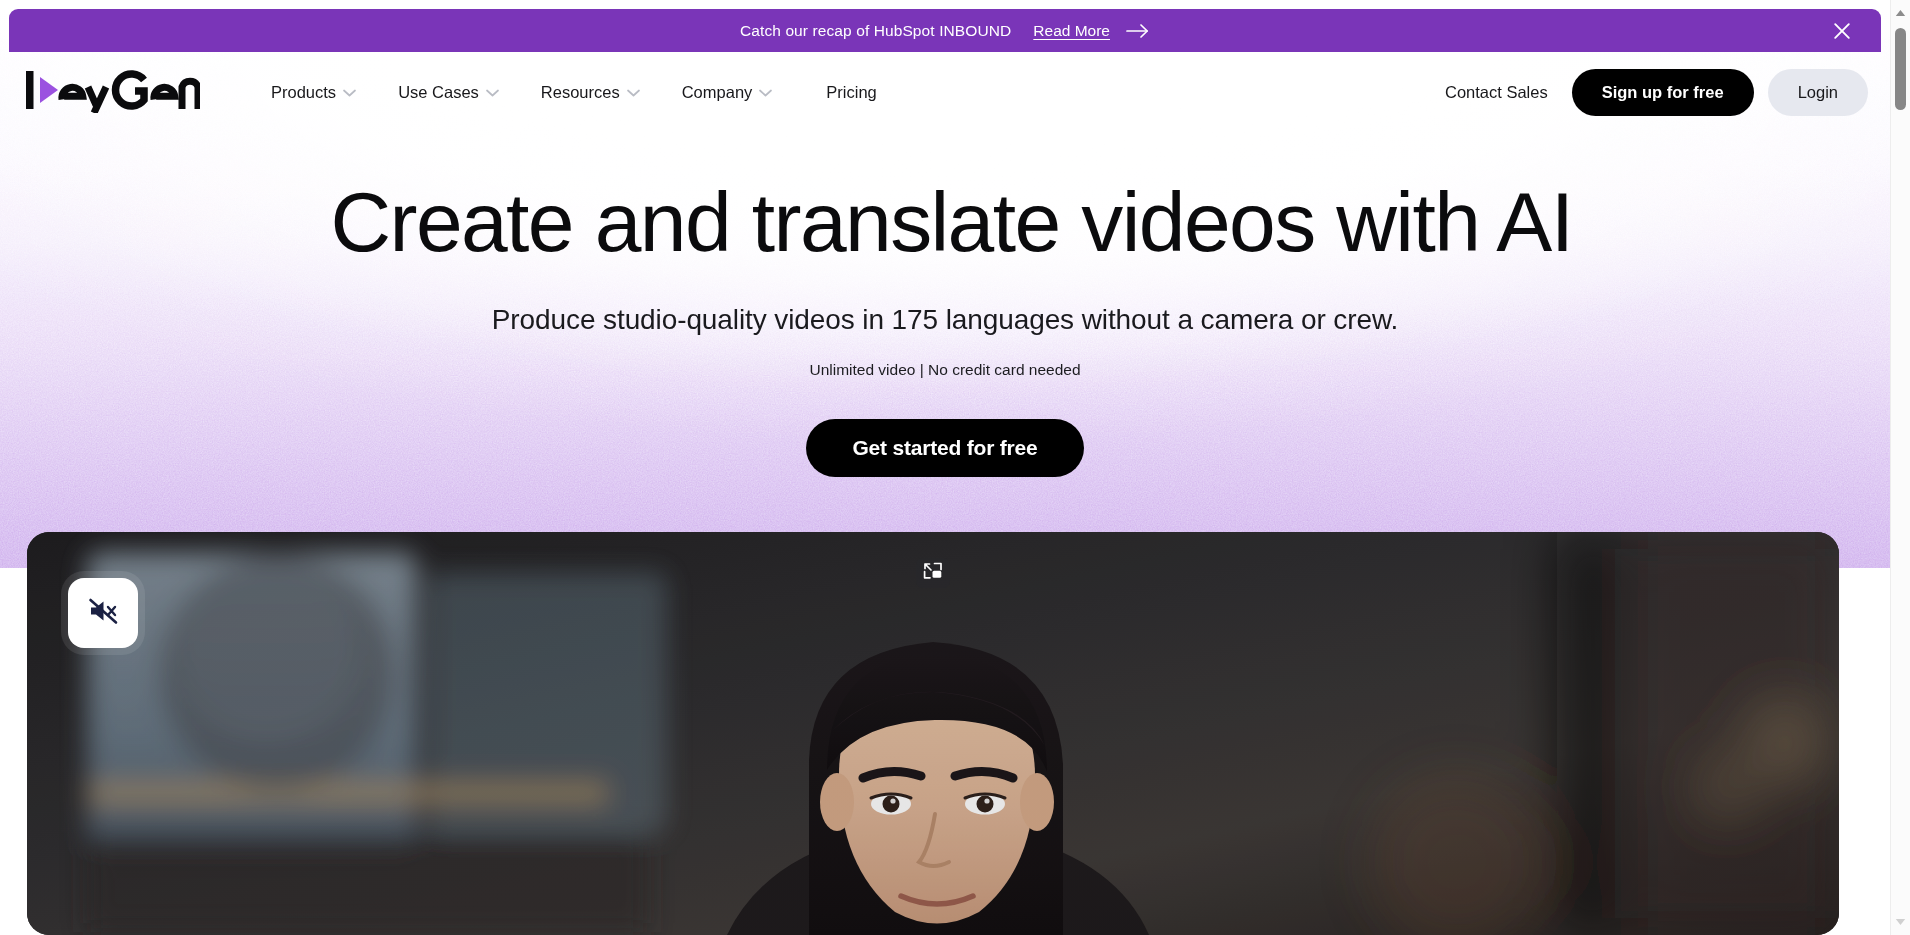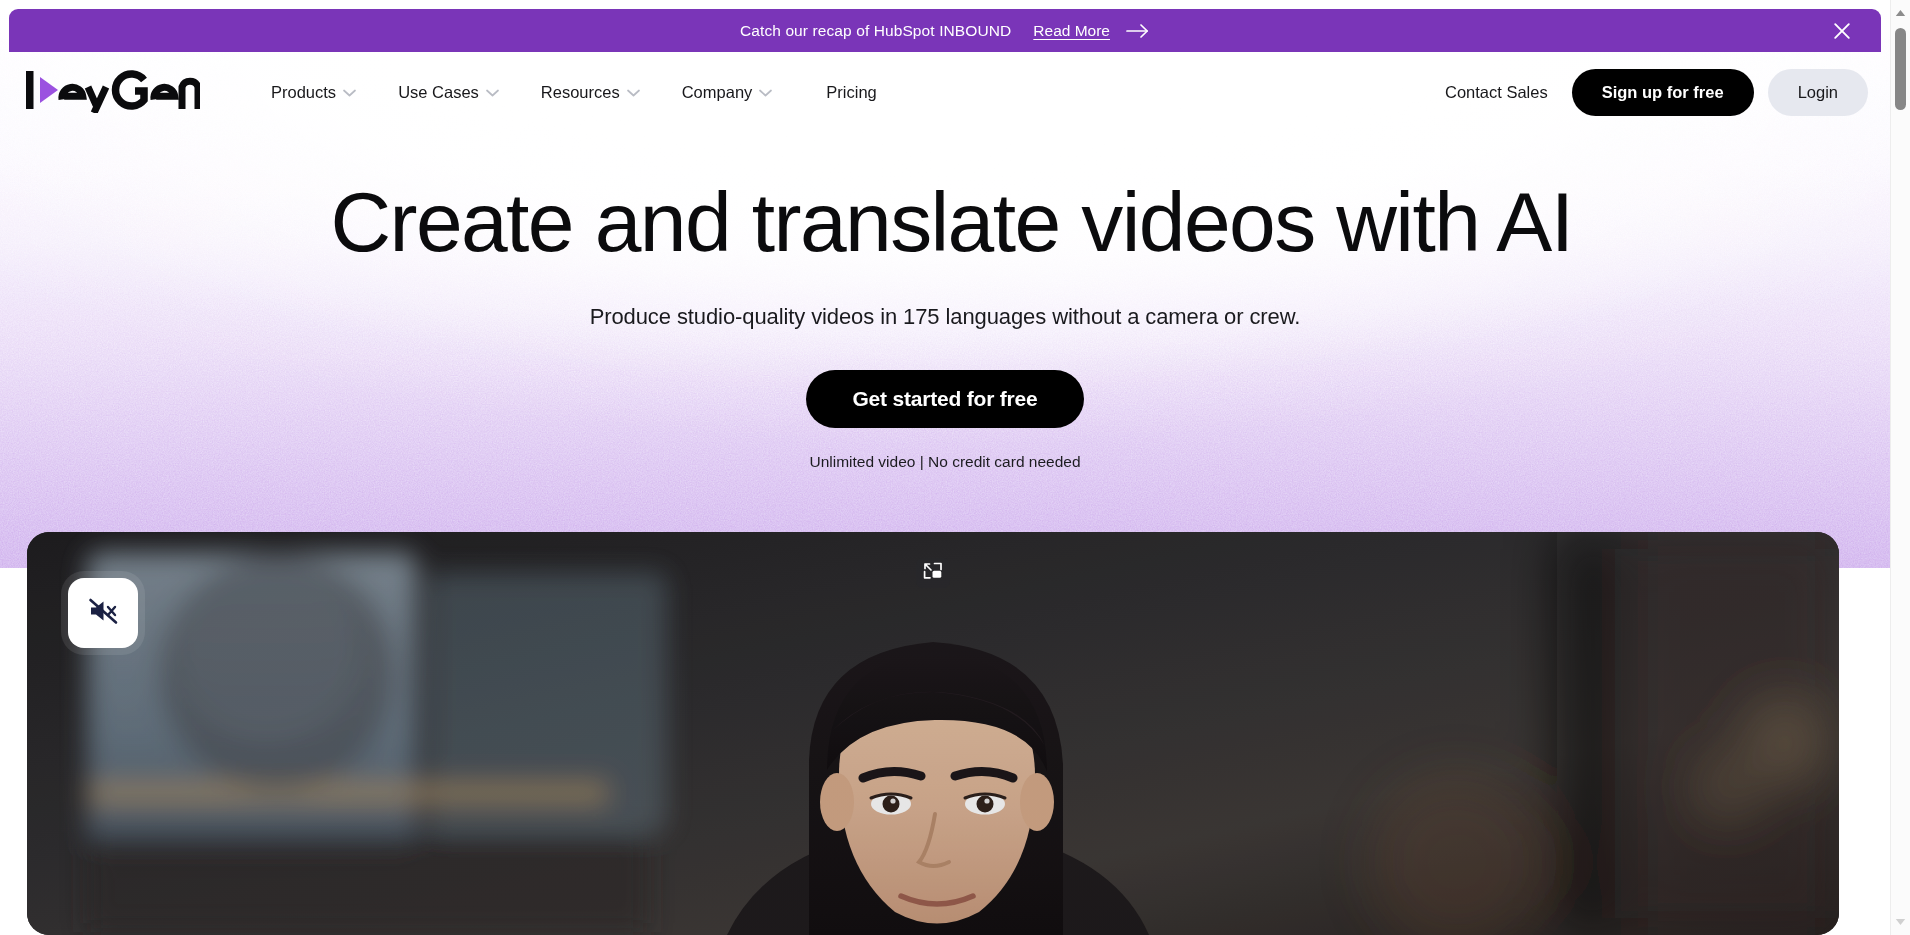--- a/index.html
+++ b/index.html
@@ -210,21 +210,21 @@
   #headline {
     font-size:84px;
     line-height:1.05;
     font-weight:400;
     color:#0b0b0d;
     letter-spacing:-1.6px;
     margin-top:46px;
     padding-left:13px;
   }
   #subheadline {
-    font-size:22px;
+    font-size:28px;
     color:#1a1a1e;
     font-weight:400;
     margin-top:38px;
     letter-spacing:-.1px;
   }
   #cta-wrap {
     margin-top:40px;
     display:flex;
     justify-content:center;
   }
@@ -445,24 +445,24 @@
       <div id="banner-close">
         <svg width="20" height="20" viewBox="0 0 20 20">
           <path d="M3.2 3.2 L16.8 16.8 M16.8 3.2 L3.2 16.8" stroke="#ffffff" stroke-width="1.9" stroke-linecap="round"></path>
         </svg>
       </div>
     </div>
 
     <div id="hero">
       <h1 id="headline">Create and translate videos with AI</h1>
       <p id="subheadline">Produce studio-quality videos in 175 languages without a camera or crew.</p>
+      <div id="cta-note">Unlimited video | No credit card needed</div>
       <div id="cta-wrap">
         <button id="cta-btn">Get started for free</button>
       </div>
-      <div id="cta-note">Unlimited video | No credit card needed</div>
     </div>
 
     <div id="video-card">
       <svg id="video-img" viewBox="0 0 1812 403" preserveAspectRatio="xMidYMid slice">
         <defs>
           <linearGradient id="roomBg" x1="0" y1="0" x2="1" y2="1">
             <stop offset="0%" stop-color="#1d1c1e"></stop>
             <stop offset="40%" stop-color="#2c2b2d"></stop>
             <stop offset="70%" stop-color="#3a3634"></stop>
             <stop offset="100%" stop-color="#241f1d"></stop>

